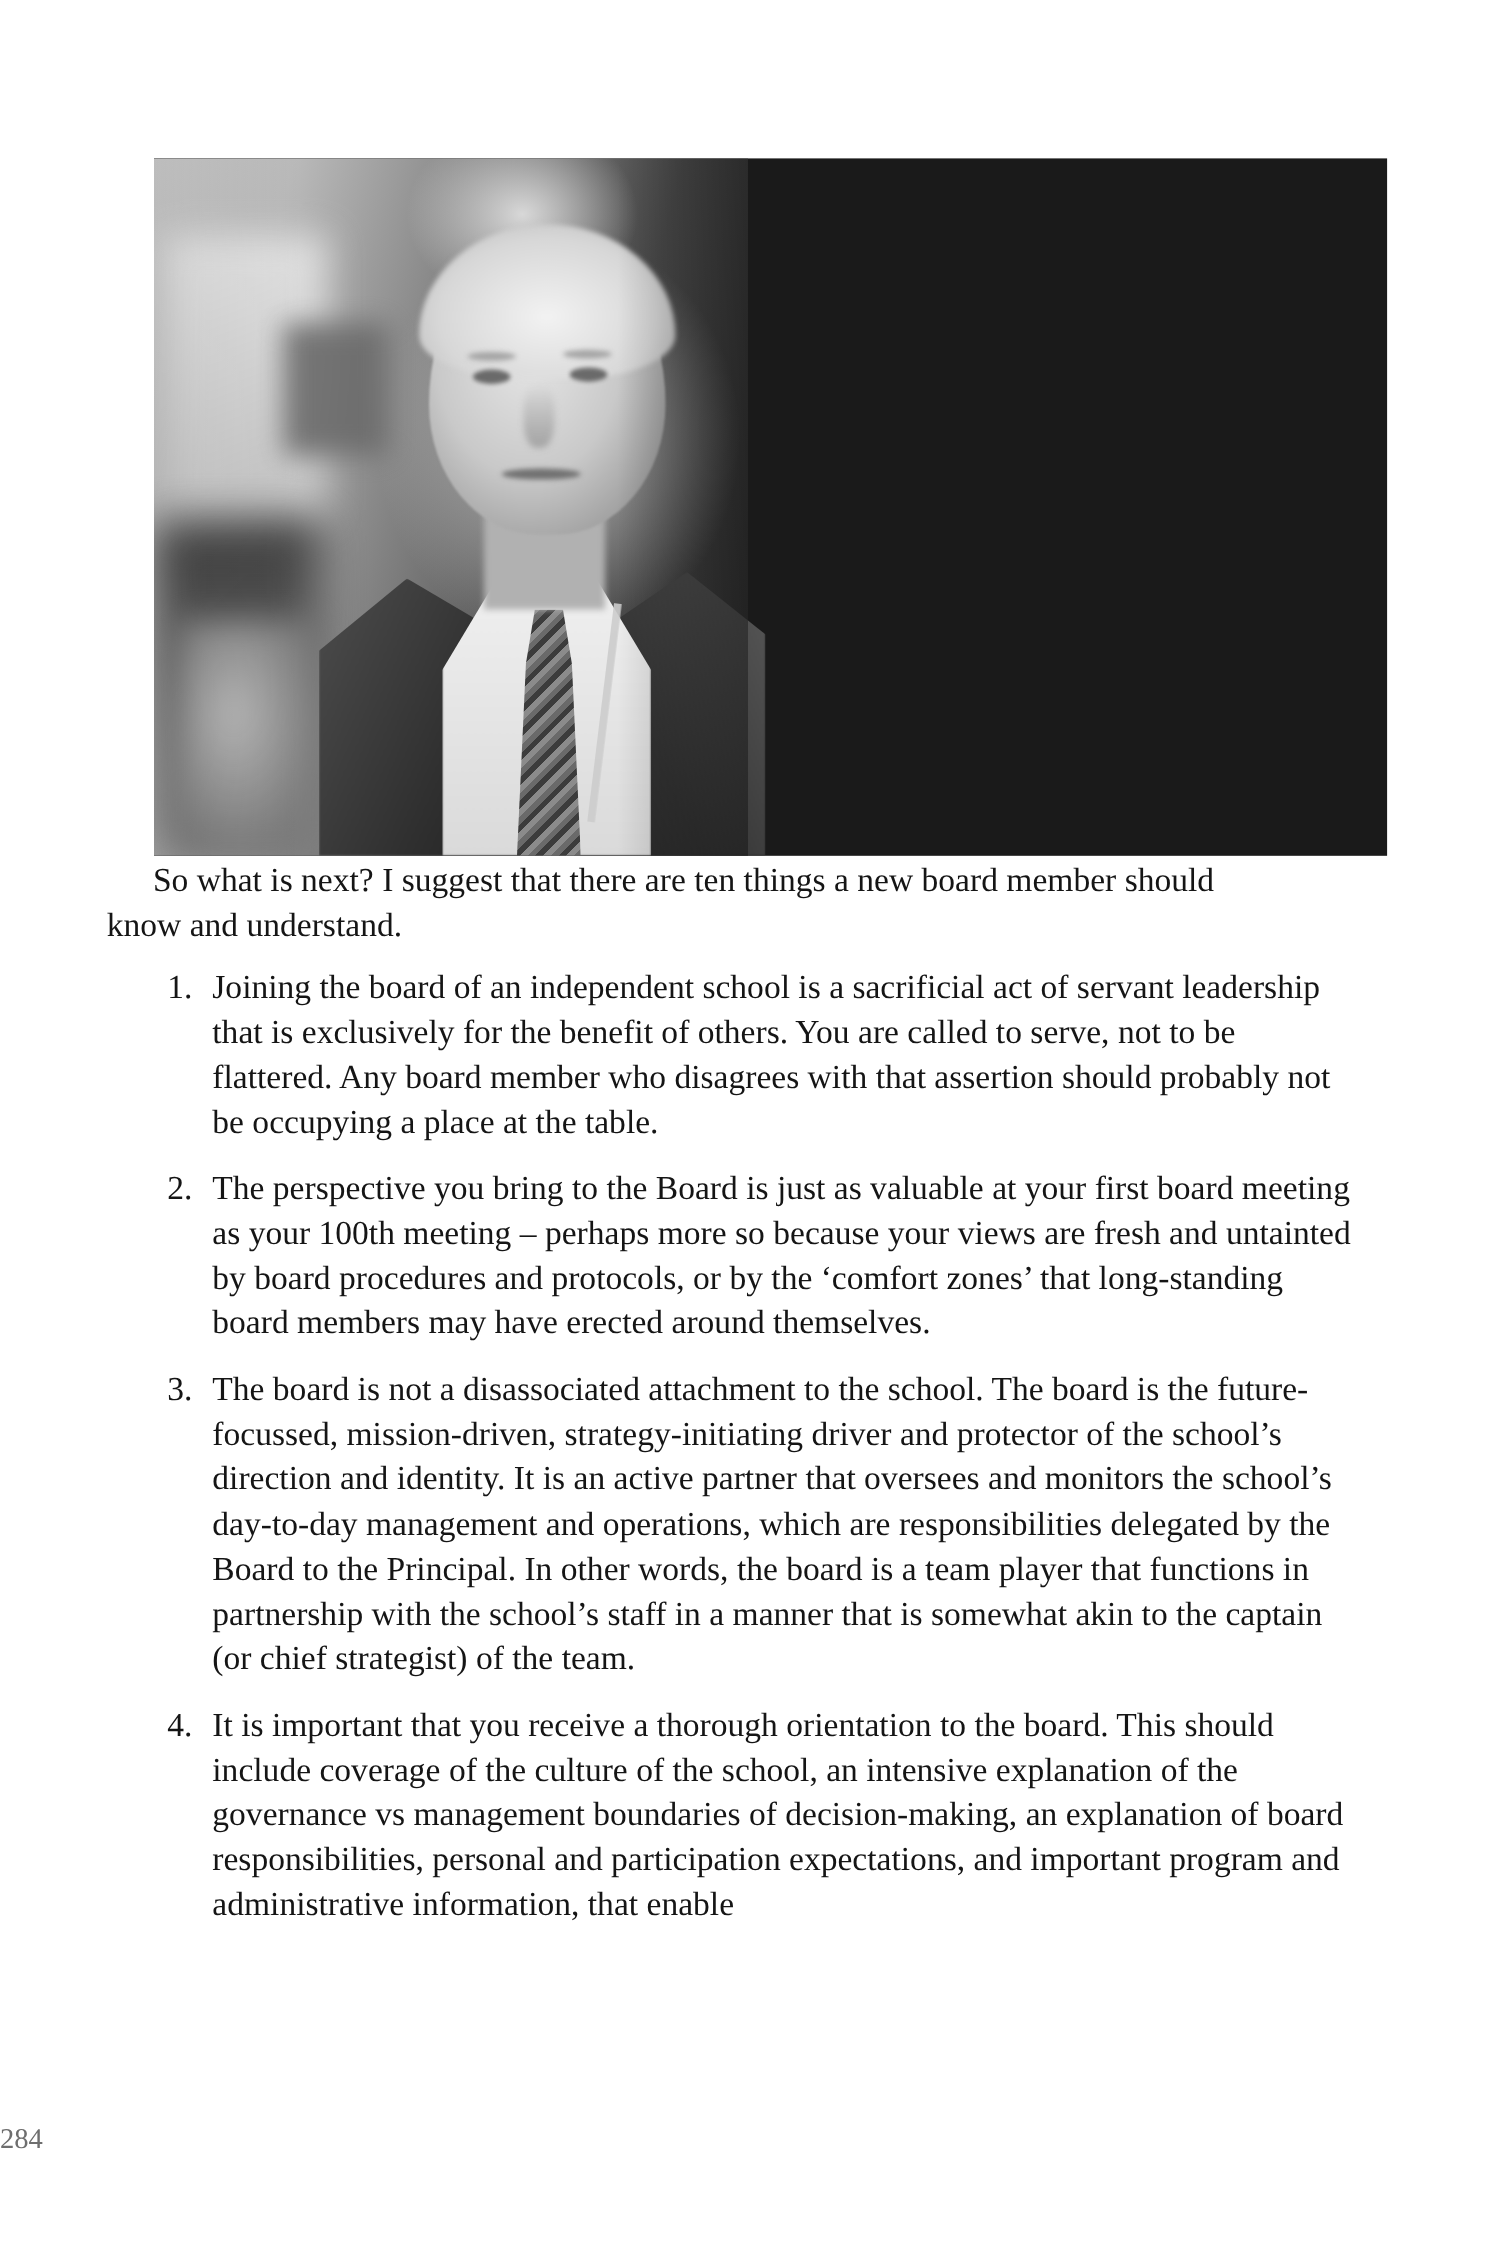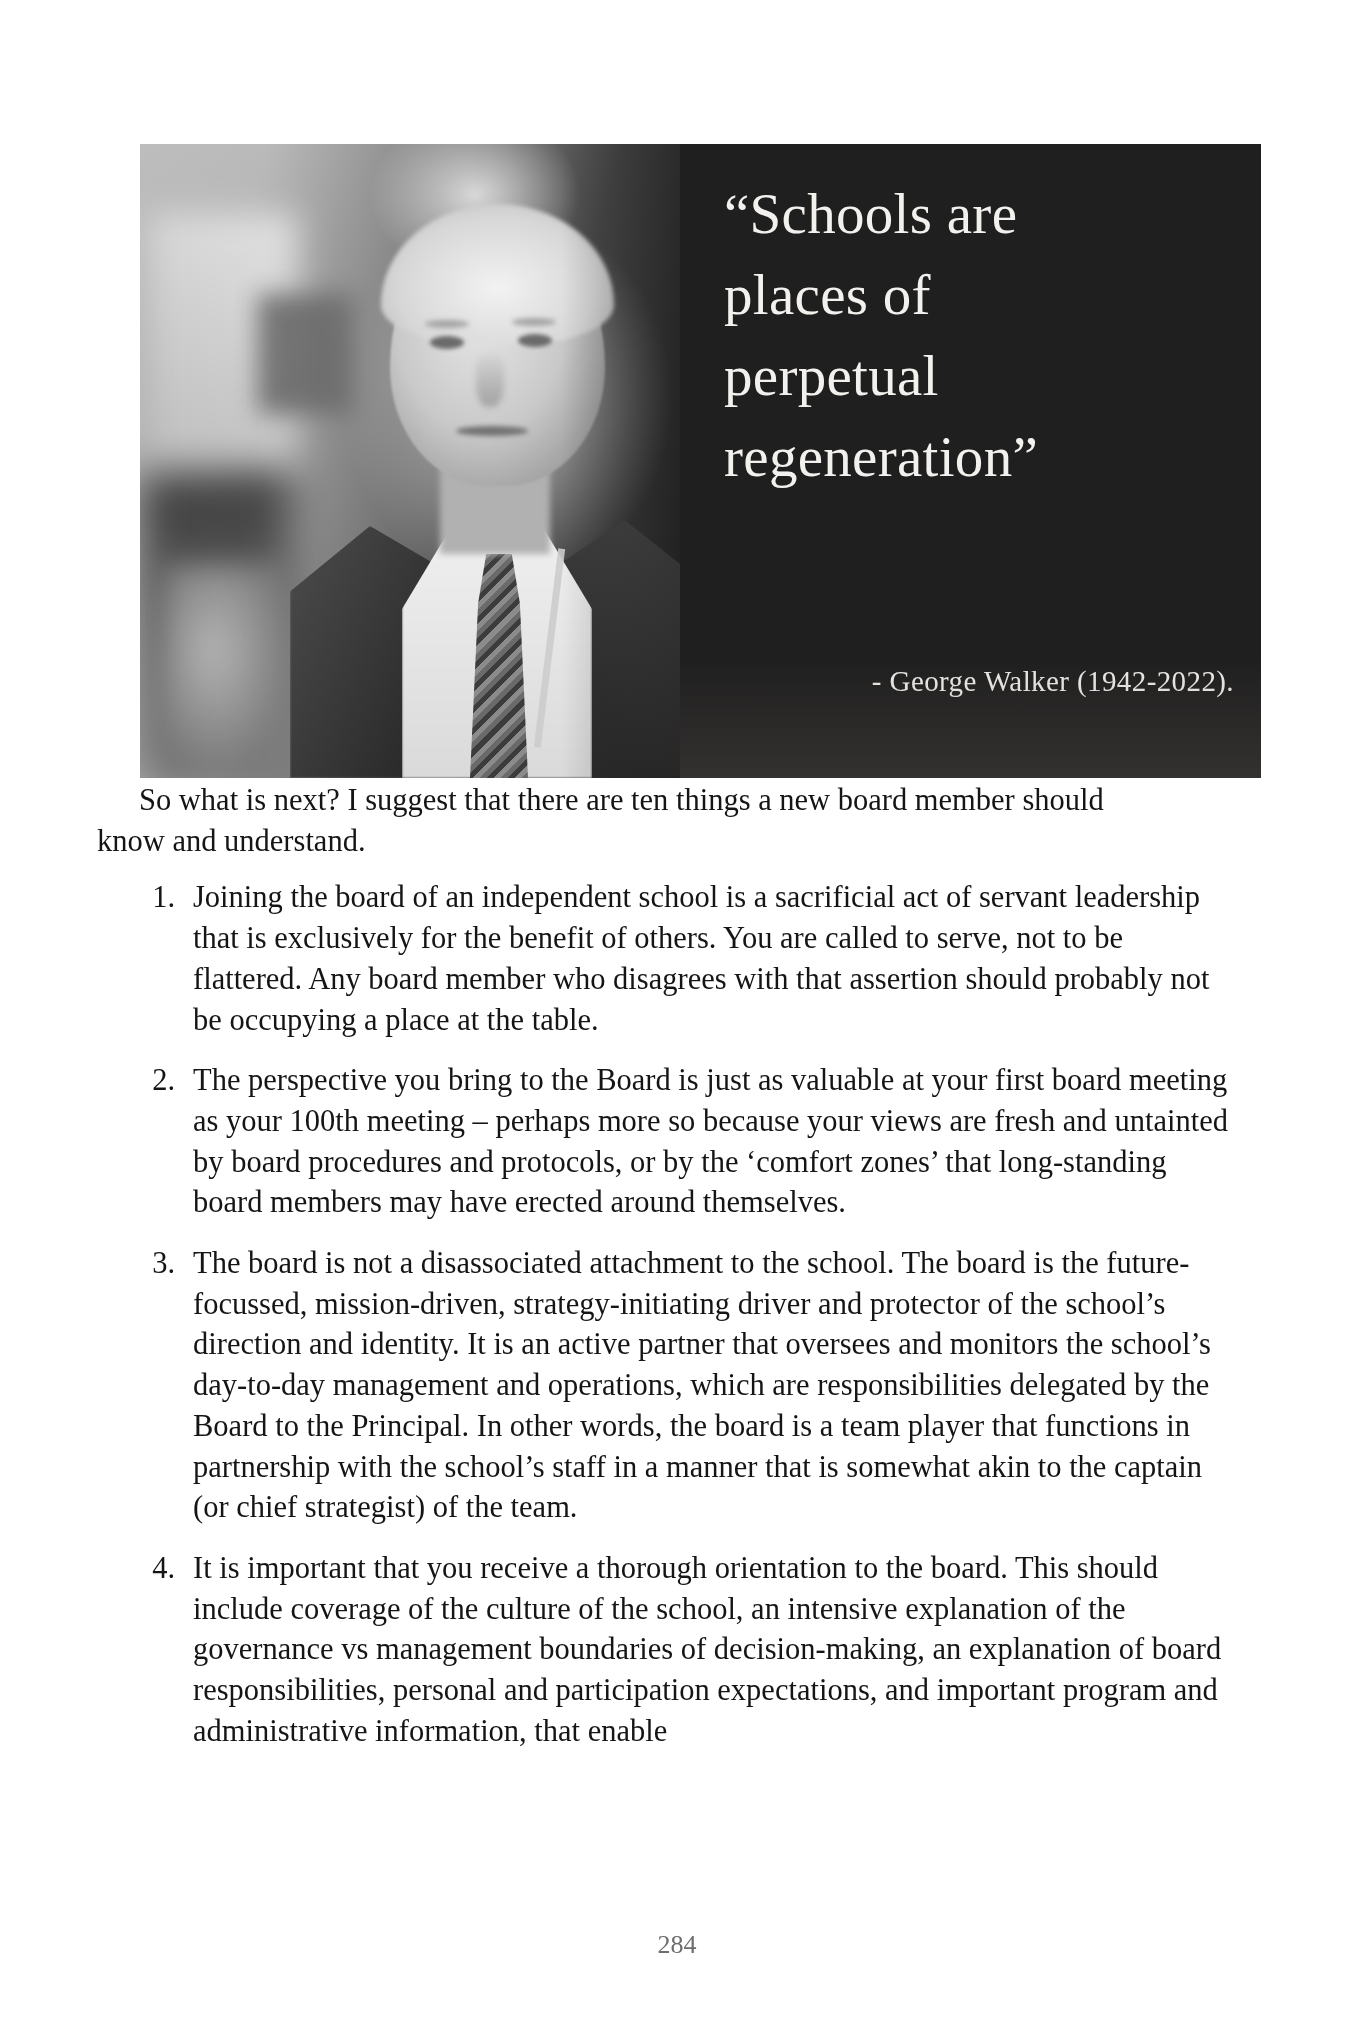--- a/index.html
+++ b/index.html
@@ -257,21 +257,21 @@
     text-align: right;
   }
   .pt-text { display: block; }
 
   
   .folio {
     position: absolute;
     left: 0;
     top: 1930px;
     width: 1354px;
-    text-align: center;
+    text-align: left;
     font-size: 26px;
     color: #6e6e6e;
     font-family: "Liberation Serif", serif;
   }
 </style>
 </head>
 <body>
 
 <div class="page">
 
@@ -291,27 +291,20 @@
       <div class="hair"></div>
       <div class="brow-l"></div>
       <div class="brow-r"></div>
       <div class="eye-l"></div>
       <div class="eye-r"></div>
       <div class="nose"></div>
       <div class="mouth"></div>
       <div class="photo-veil"></div>
     </div>
 
-    <div class="quote-panel">
-      <div class="quote-text">“Schools are
-places of
-perpetual
-regeneration”</div>
-      <div class="quote-attrib">- George Walker (1942-2022).</div>
-    </div>
   </figure>
 
   <div class="body-text">
     <p class="para-intro">So what is next?  I suggest that there are ten things a new board member should know and understand.</p>
 
     <ol class="points">
       <li>
         <span class="num">1.</span>
         <span class="pt-text">Joining the board of an independent school is a sacrificial act of servant leadership that is exclusively for the benefit of others.  You are called to serve, not to be flattered.  Any board member who disagrees with that assertion should probably not be occupying a place at the table.</span>
       </li>

